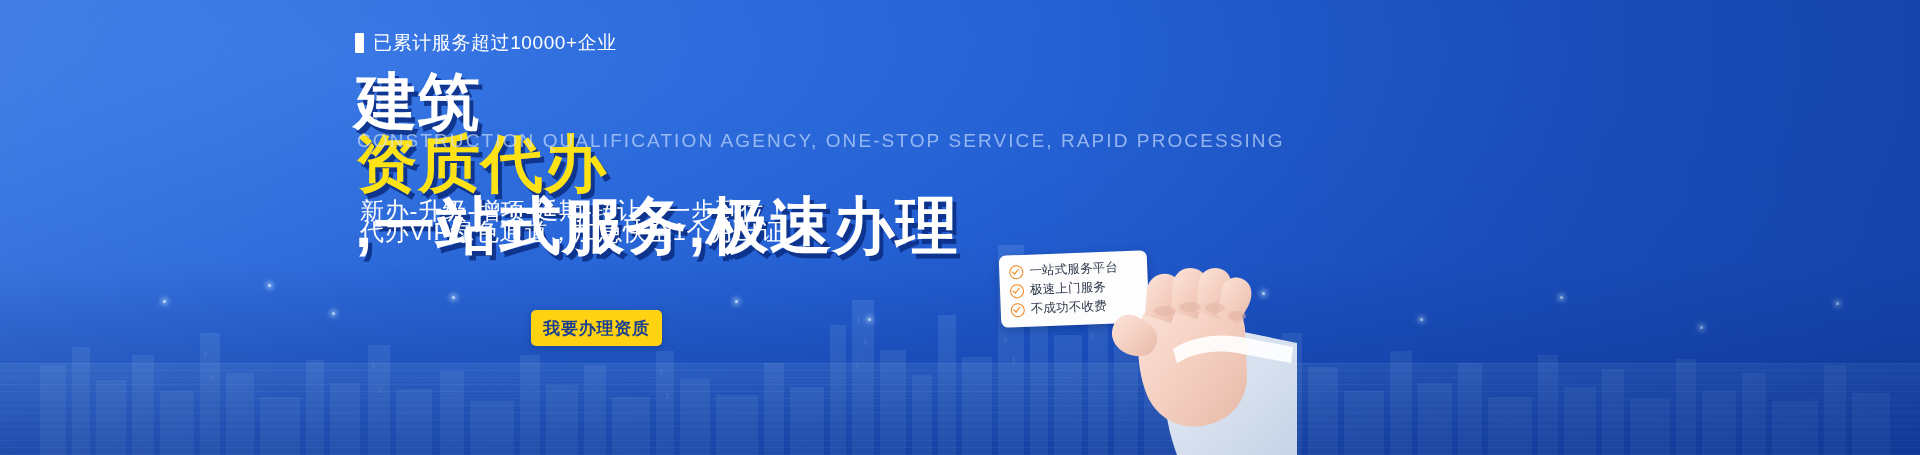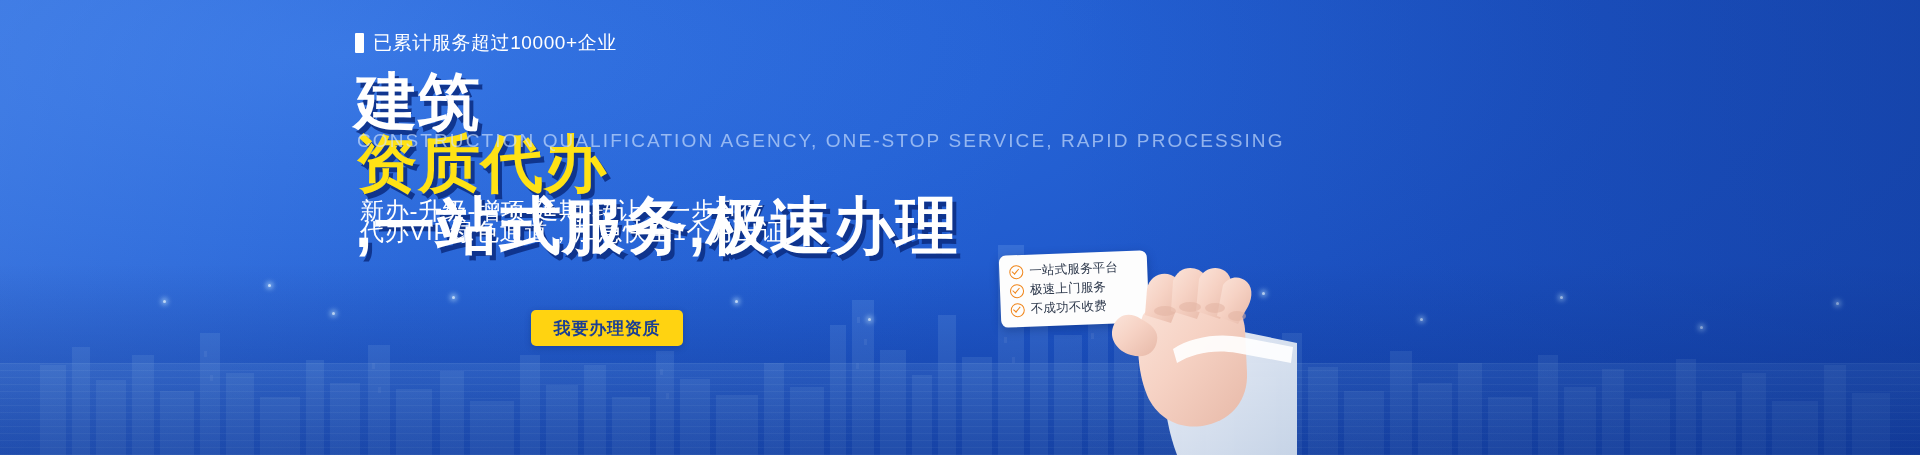--- a/index.html
+++ b/index.html
@@ -81,21 +81,21 @@
 
   .feat{
     position:absolute;left:5px;white-space:nowrap;
     color:#ffffff;font-size:24px;letter-spacing:.7px;
   }
   .feat.l1{top:195px;}
   .feat.l2{top:216px;}
 
   .cta{
     position:absolute;left:176px;top:310px;
-    width:152px;height:36px;border-radius:5px;
+    width:131px;height:36px;border-radius:5px;
     background:#ffd311;border:none;cursor:pointer;
     color:#1b3f93;font-size:17px;font-weight:bold;letter-spacing:.8px;
     font-family:"Liberation Sans","DejaVu Sans",sans-serif;
     display:flex;align-items:center;justify-content:center;
     box-shadow:0 2px 6px rgba(8,34,100,.30);
   }
 
   
   .handwrap{position:absolute;left:995px;top:225px;width:300px;height:230px;}
 

